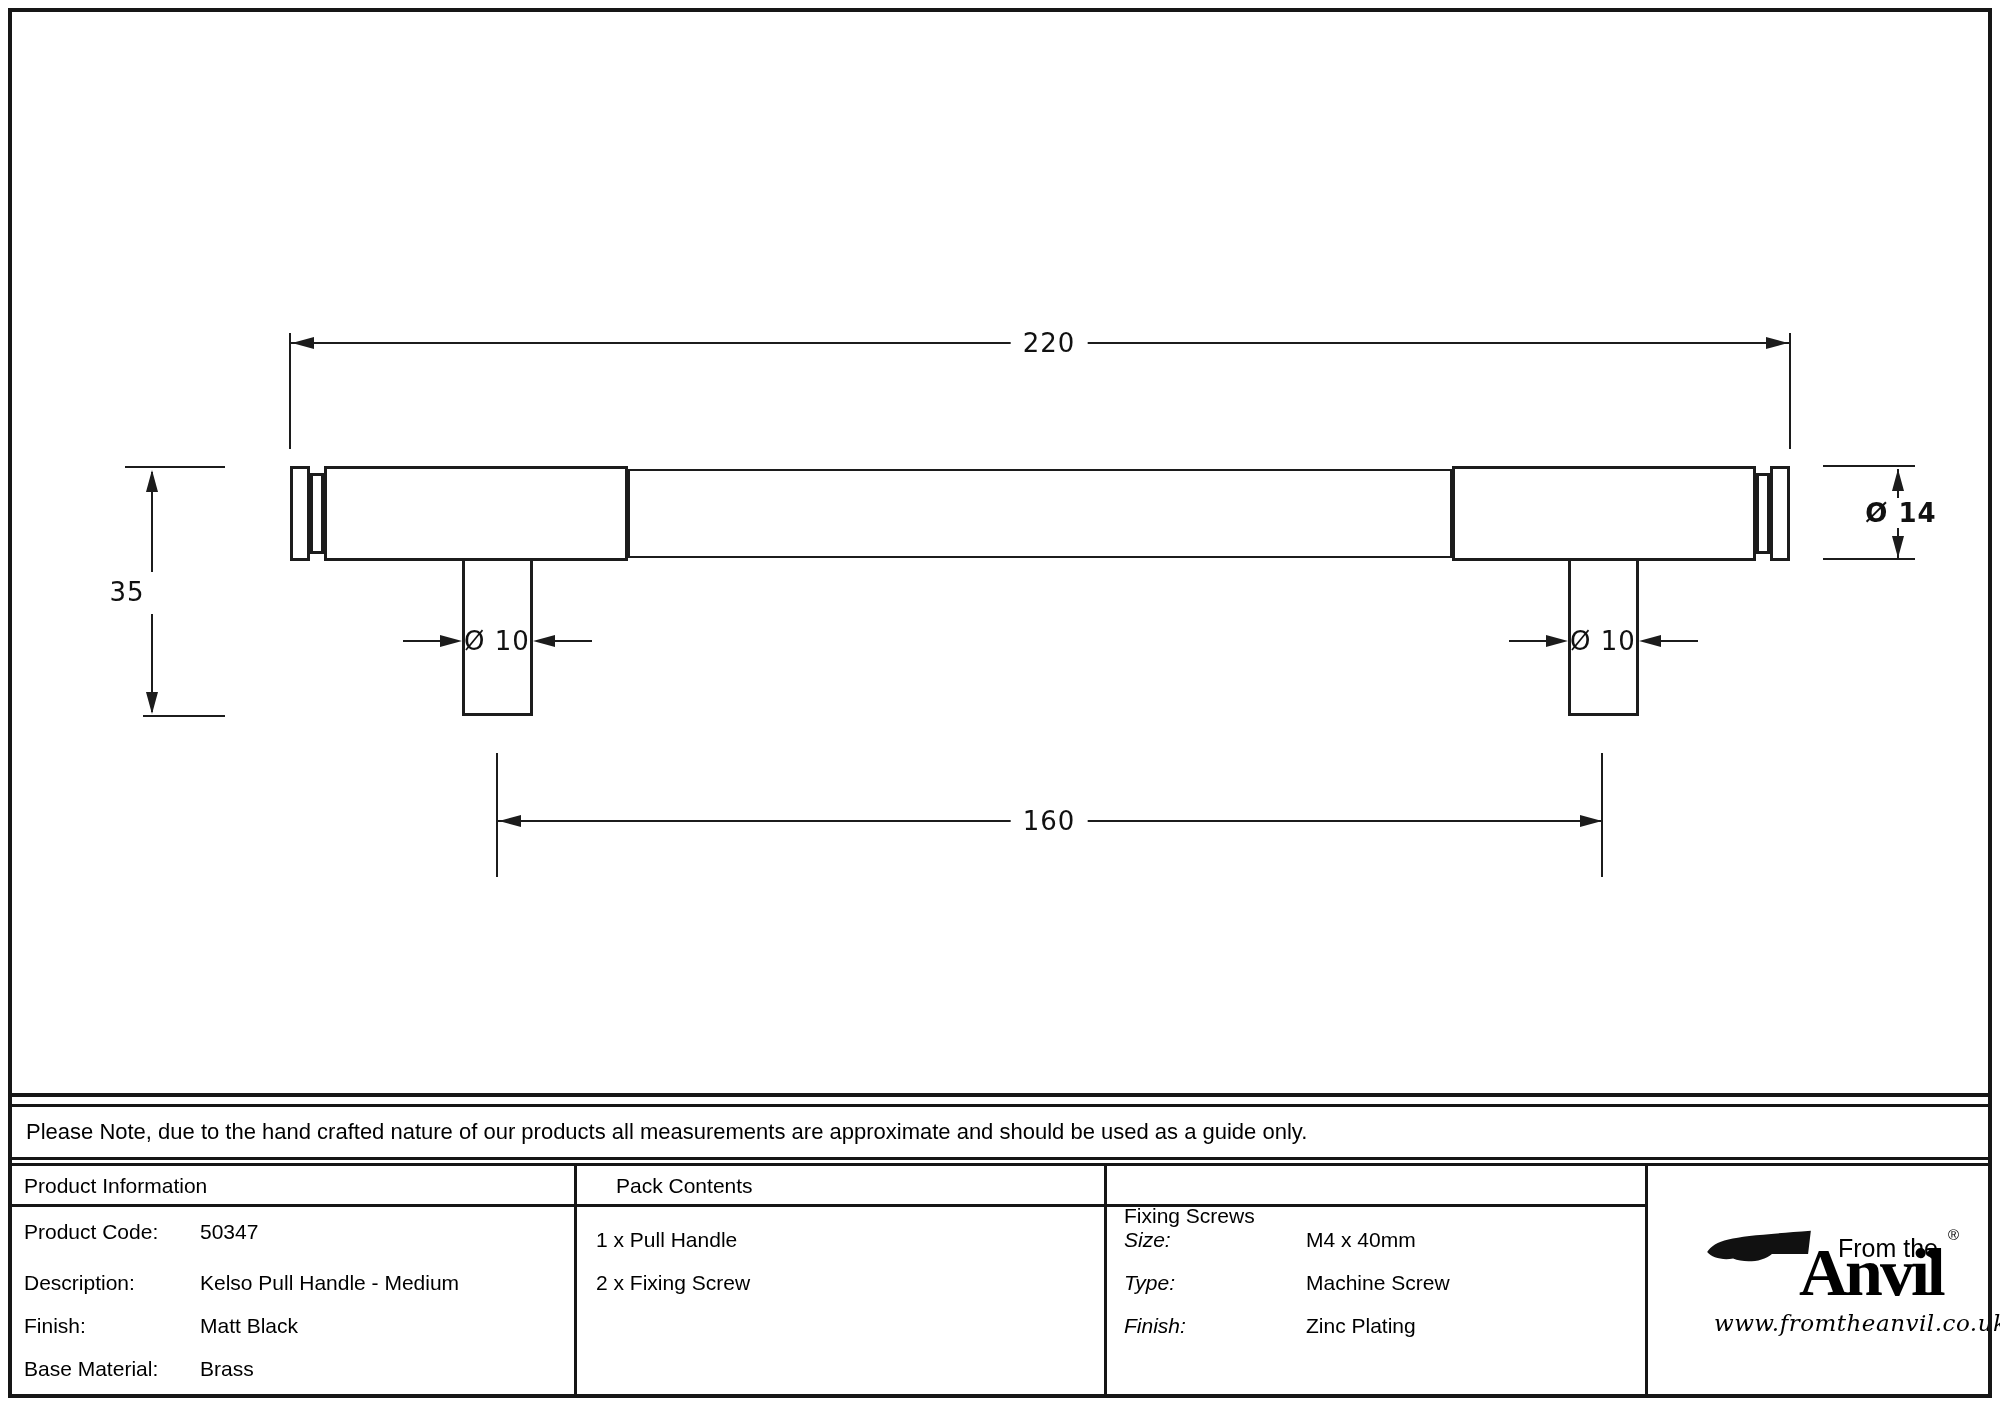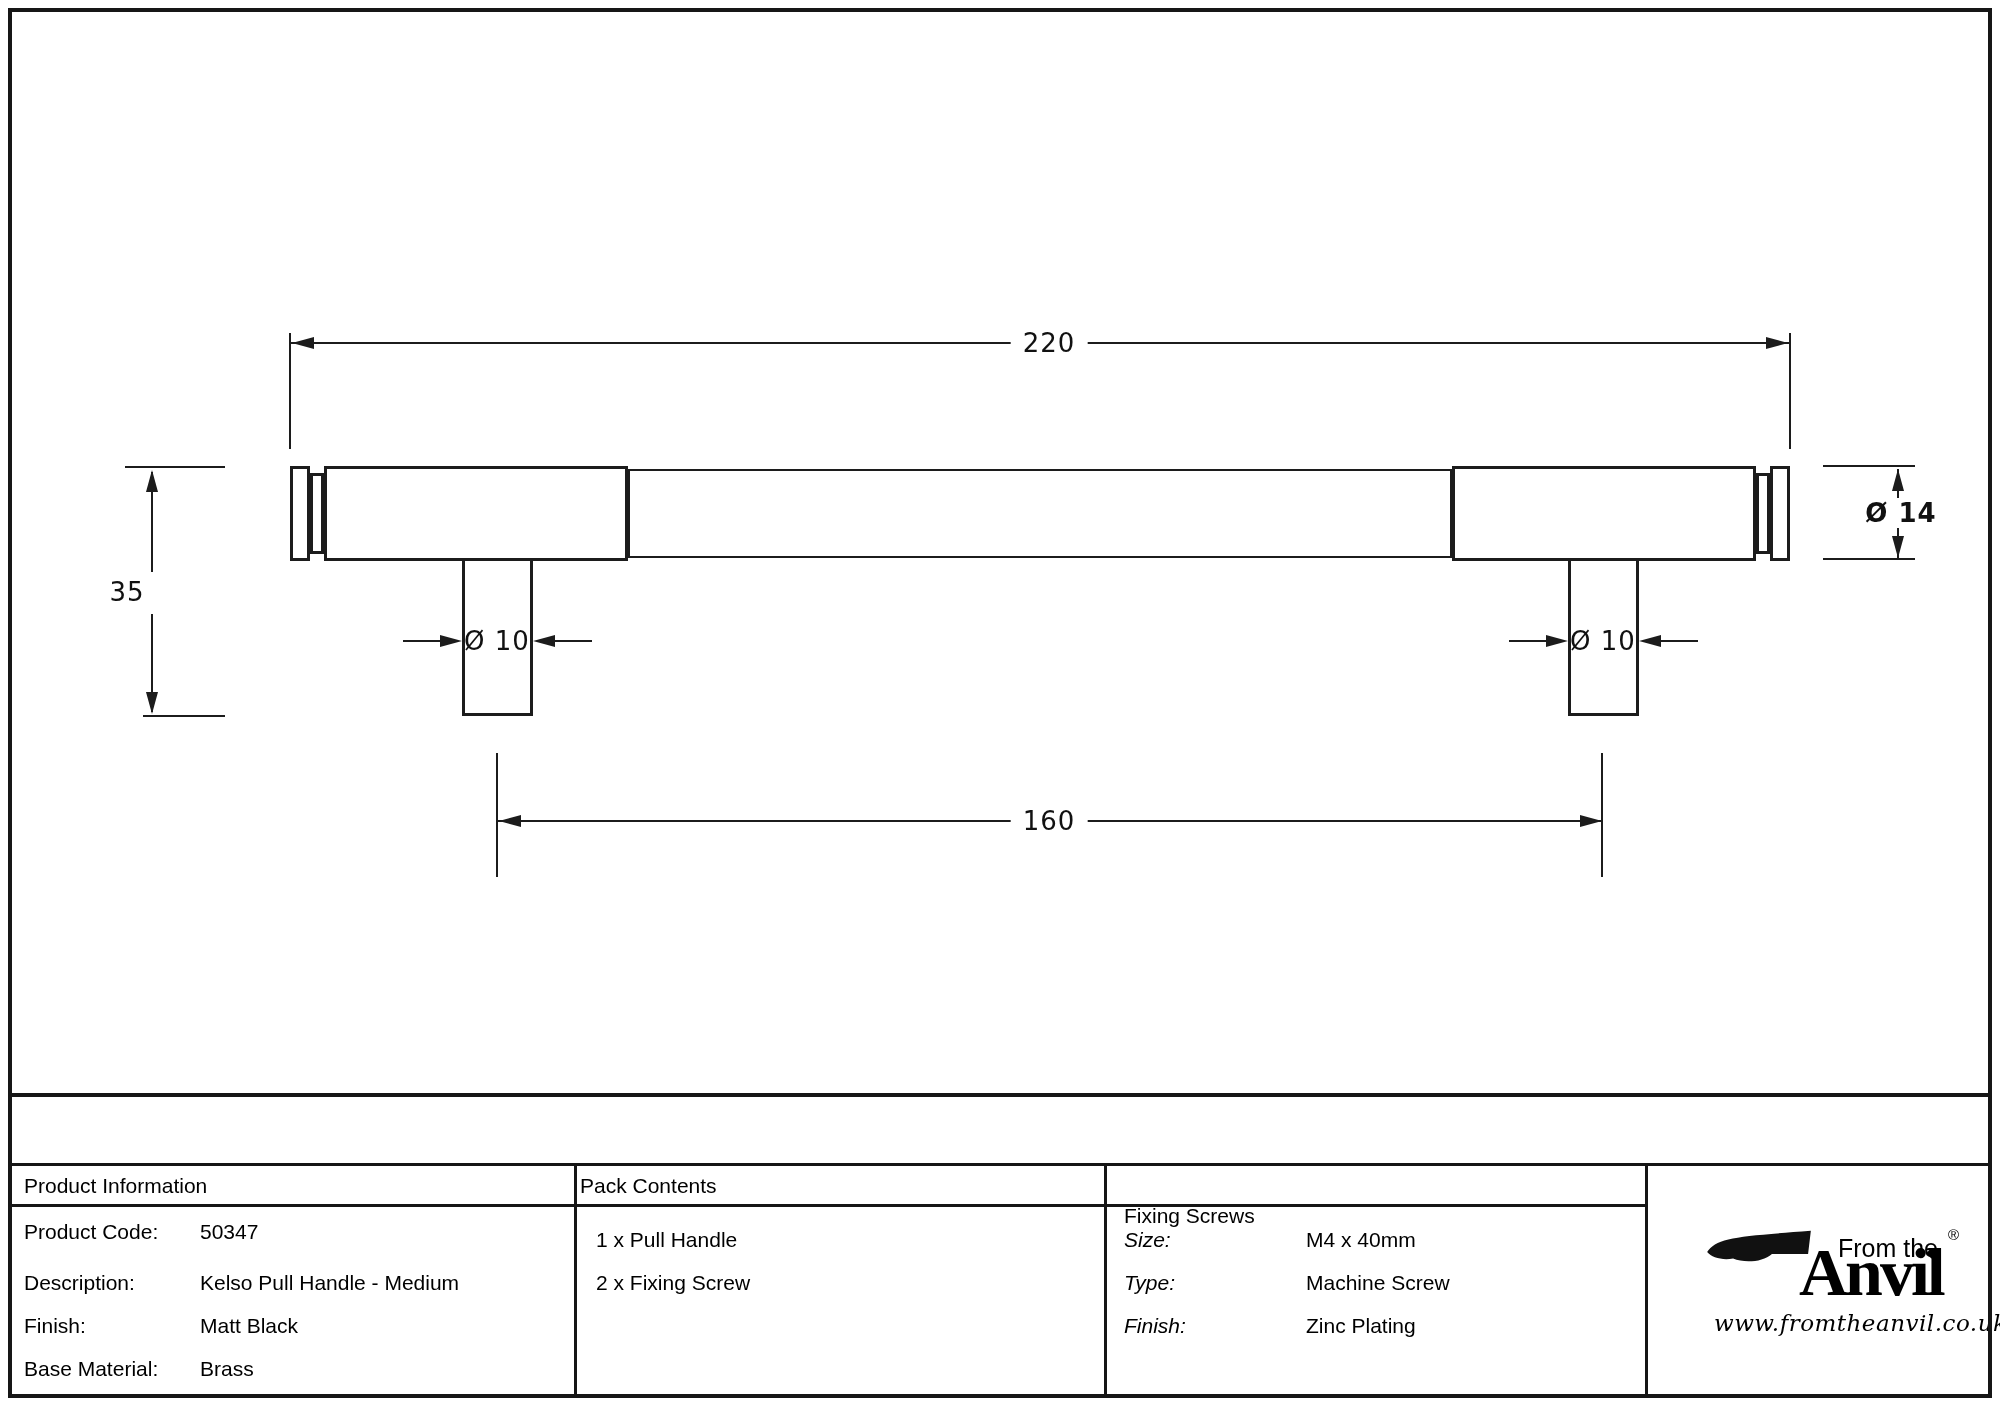--- a/index.html
+++ b/index.html
@@ -112,30 +112,33 @@
       <div class="ln" style="left:496px;top:753px;width:2px;height:124px;"></div>
       <div class="ln" style="left:1601px;top:753px;width:2px;height:124px;"></div>
       <div class="ln" style="left:498px;top:820px;width:1104px;height:2px;"></div>
       <div class="arr left" style="left:499px;top:815px;"></div>
       <div class="arr right" style="left:1580px;top:815px;"></div>
       <div class="dim-label gap" style="left:1049px;top:821px;">160</div>
     </div>
   </div>
 
   <div class="ln" style="left:8px;top:1093px;width:1984px;height:4px;background:#161616;"></div>
+  <div class="note-bar">
+    <div class="txt">Please Note, due to the hand crafted nature of our products all measurements are approximate and should be used as a guide only.</div>
+  </div>
 
   <div>
     <div class="table-top"></div>
     <div class="vdiv" style="left:574px;"></div>
     <div class="vdiv" style="left:1104px;"></div>
     <div class="vdiv" style="left:1645px;"></div>
     <div class="hsep"></div>
 
     <div class="th" style="left:24px;top:1172px;">Product Information</div>
-    <div class="th" style="left:580px;top:1172px;">Pack Contents</div>
+    <div class="th" style="left:616px;top:1172px;">Pack Contents</div>
     <div class="th" style="left:1124px;top:1172px;margin-top:30px;">Fixing Screws</div>
 
     <div class="row" style="left:24px;top:1218px;">
       <span class="lbl w176">Product Code:</span><span>50347</span>
     </div>
     <div class="row" style="left:24px;top:1269px;">
       <span class="lbl w176">Description:</span><span>Kelso Pull Handle - Medium</span>
     </div>
     <div class="row" style="left:24px;top:1312px;">
       <span class="lbl w176">Finish:</span><span>Matt Black</span>

